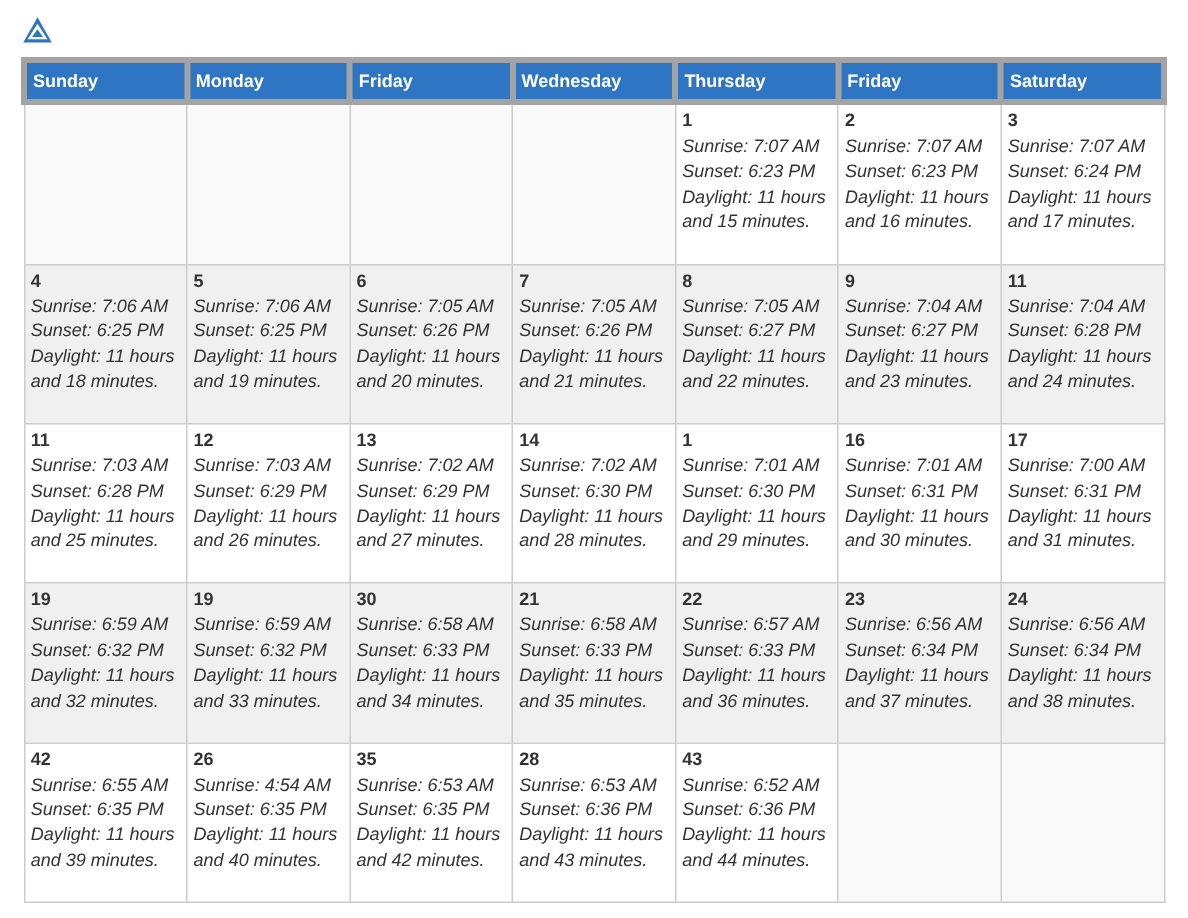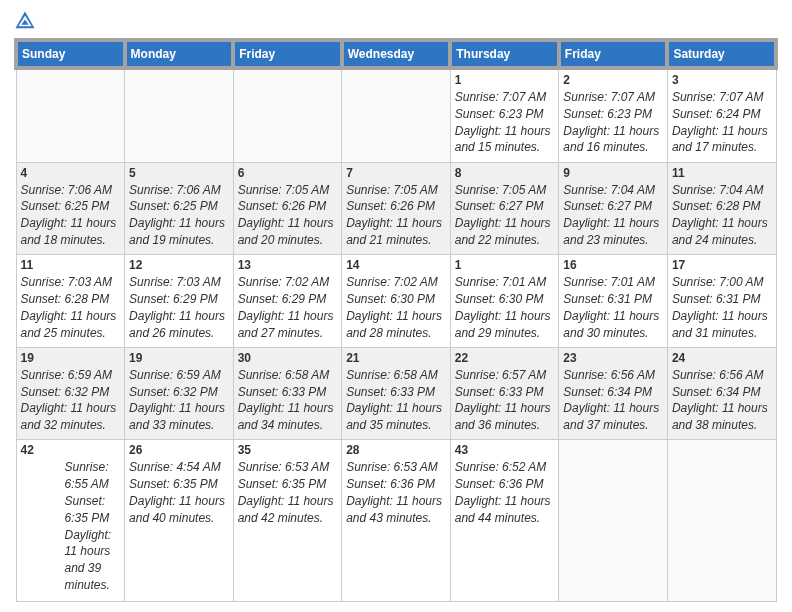--- a/index.html
+++ b/index.html
@@ -282,21 +282,21 @@
           <td>
             <span class="day-number">24</span>
             <div class="day-info" style="white-space: pre-line;">Sunrise: 6:56 AM
 Sunset: 6:34 PM
 Daylight: 11 hours and 38 minutes.</div>
           </td>
         </tr>
         <tr>
           <td>
             <span class="day-number">42</span>
-            <div class="day-info" style="white-space: pre-line; margin-left: 44px;">Sunrise: 6:55 AM
+            <div class="day-info" style="white-space: pre-line;">Sunrise: 6:55 AM
 Sunset: 6:35 PM
 Daylight: 11 hours and 39 minutes.</div>
           </td>
           <td>
             <span class="day-number">26</span>
             <div class="day-info" style="white-space: pre-line;">Sunrise: 4:54 AM
 Sunset: 6:35 PM
 Daylight: 11 hours and 40 minutes.</div>
           </td>
           <td>

